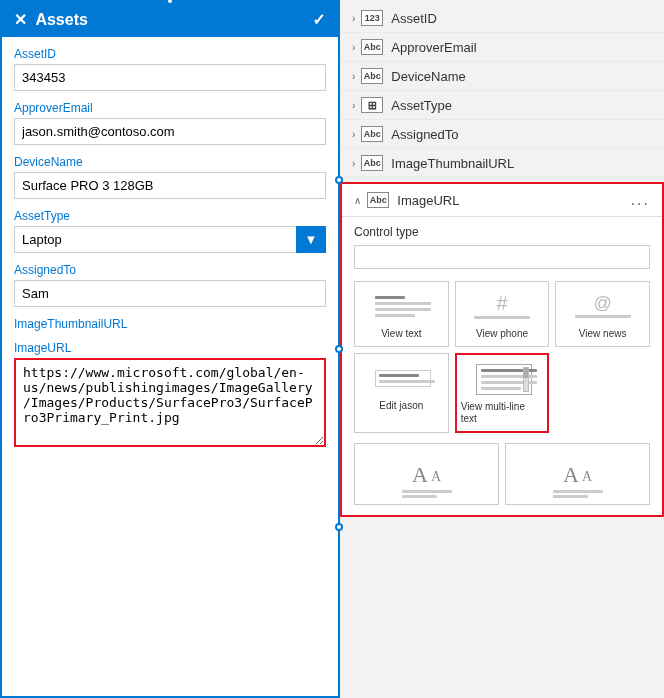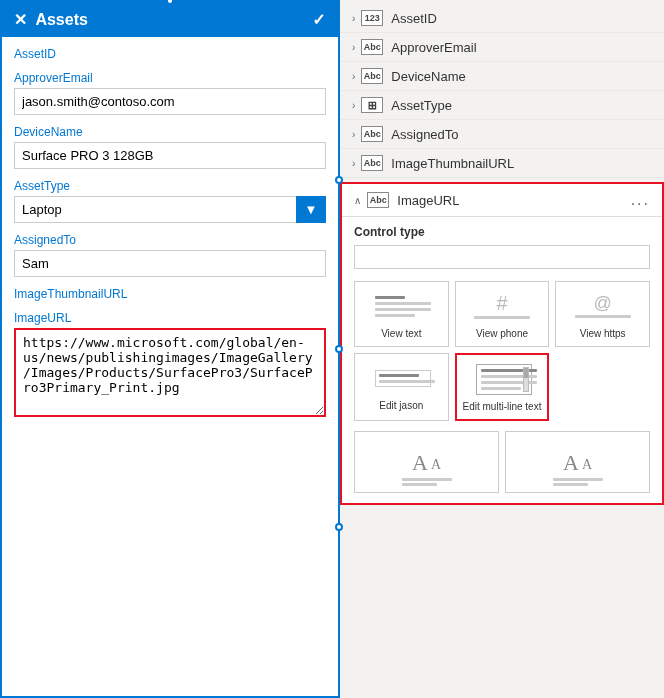--- a/index.html
+++ b/index.html
@@ -205,21 +205,21 @@
     }
 
     .control-type-section {
       padding: 8px 12px 4px;
     }
 
     .control-type-label {
       font-size: 12px;
       color: #333;
       margin-bottom: 6px;
-      font-weight: 700;
+      font-weight: 400;
     }
 
     .control-type-input {
       width: 100%;
       border: 1px solid #ccc;
       padding: 4px 6px;
       font-size: 12px;
       background: #fff;
       margin-bottom: 8px;
       outline: none;
@@ -390,20 +390,21 @@
       <span class="close-icon-btn">✕</span>
       <span>Assets</span>
     </div>
     <span class="check-icon-btn">✓</span>
   </div>
 
   <div class="left-body">
 
     <div class="field-group">
       <div class="field-label">AssetID</div>
+      <input class="field-input" type="text" value="343453" style="">
     </div>
 
     <div class="field-group">
       <div class="field-label">ApproverEmail</div>
       <input class="field-input" type="text" value="jason.smith@contoso.com" style="">
     </div>
 
     <div class="field-group">
       <div class="field-label">DeviceName</div>
       <input class="field-input" type="text" value="Surface PRO 3 128GB" style="">
@@ -514,21 +515,21 @@
         <div class="control-label">View phone</div>
       </div>
 
       <div class="control-item">
         <div class="control-icon-area" style="align-items:center; justify-content:center;">
           <div style="display:flex; flex-direction:column; align-items:center; gap:3px;">
             <span class="ctrl-at">@</span>
             <div class="ctrl-line ctrl-line-full" style="background:#ccc;"></div>
           </div>
         </div>
-        <div class="control-label">View https</div>
+        <div class="control-label">View news</div>
       </div>
 
       <div class="control-item">
         <div class="control-icon-area">
           <div style="width:56px; border:1px solid #ccc; padding:3px;">
             <div class="ctrl-line" style="width:40px; background:#888; margin-bottom:3px;"></div>
             <div class="ctrl-line ctrl-line-full" style="background:#ccc;"></div>
           </div>
         </div>
         <div class="control-label">Edit jason</div>
@@ -539,21 +540,21 @@
           <div class="multiline-icon" style="position:relative; padding-right:10px;">
             <div class="ctrl-line ctrl-line-full" style="background:#888;"></div>
             <div class="ctrl-line ctrl-line-full" style="background:#ccc;"></div>
             <div class="ctrl-line ctrl-line-full" style="background:#ccc;"></div>
             <div class="ctrl-line ctrl-line-medium" style="background:#ccc;"></div>
             <div class="multiline-scroll">
               <div class="multiline-scroll-thumb"></div>
             </div>
           </div>
         </div>
-        <div class="control-label">Edit multi-line text</div>
+        <div class="control-label">View multi-line text</div>
       </div>
 
 
     </div>
 
     <div class="bottom-control-row">
       <div class="bottom-control-item">
         <div class="font-icon">
           <span class="font-letter-big">A</span>
           <span class="font-letter-small">A</span>

